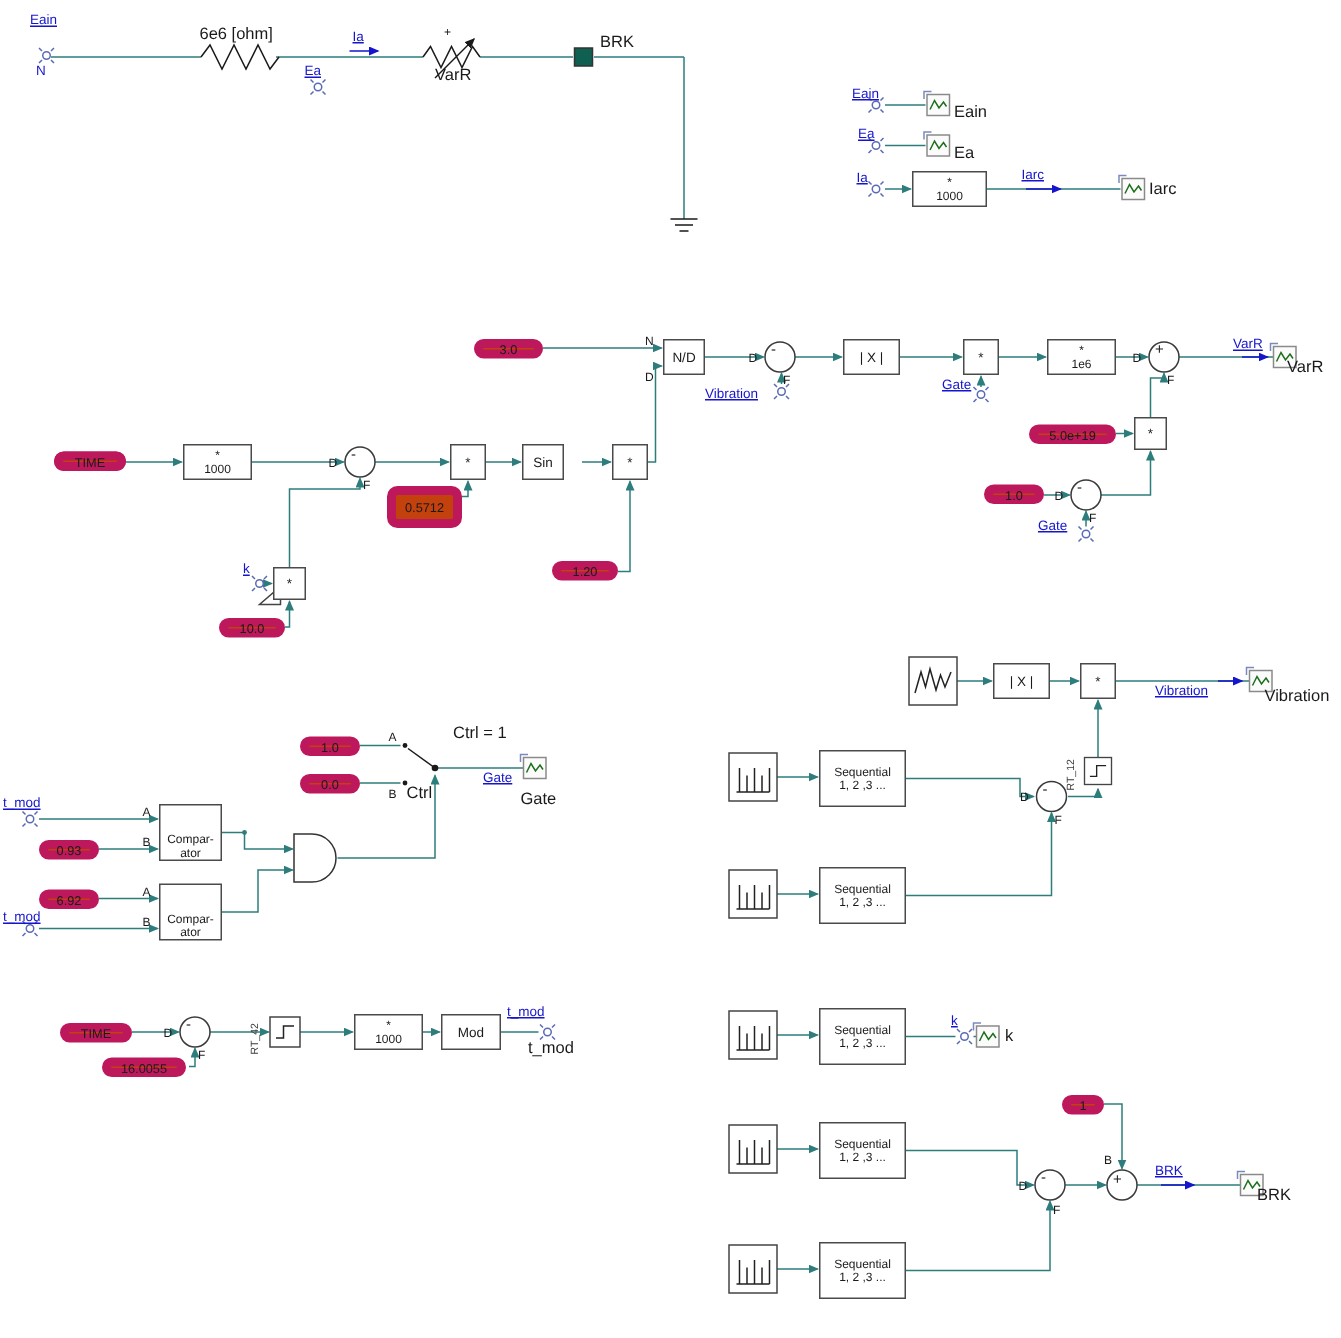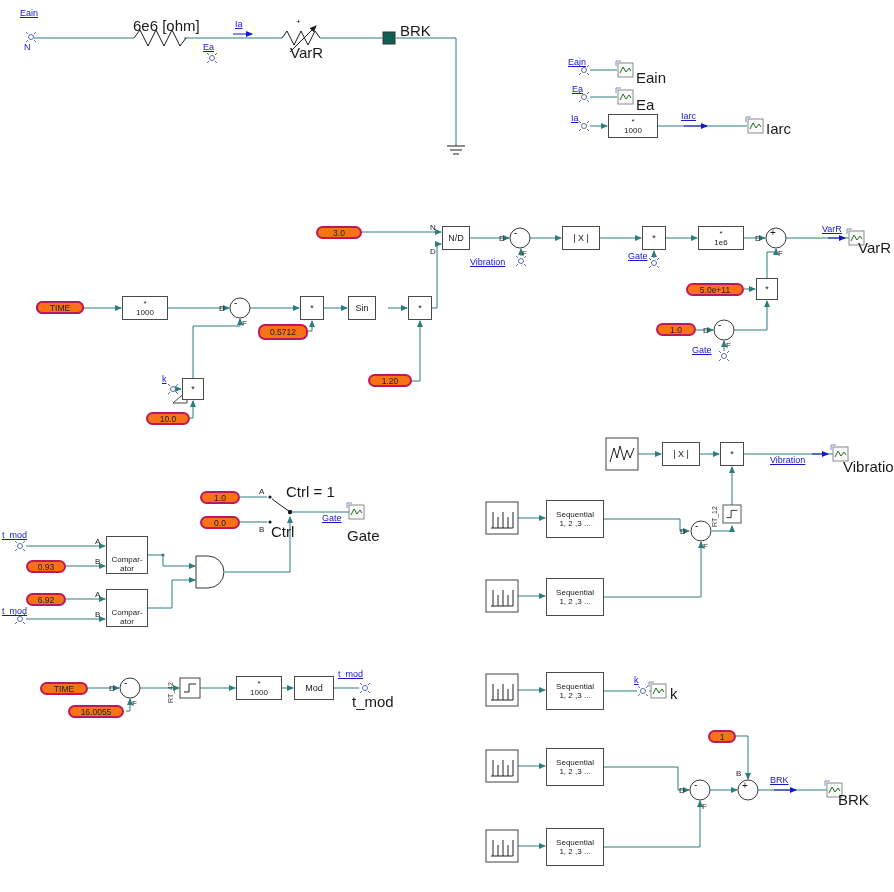--- a/index.html
+++ b/index.html
@@ -3,27 +3,27 @@
 <meta charset="utf-8">
 <style>
   *{margin:0;padding:0;box-sizing:border-box}
   html,body{background:#fff}
   body{font-family:"Liberation Sans",sans-serif;color:#1a1a1a}
   .canvas{position:relative;width:894px;height:892px;background:#ffffff;overflow:hidden}
   .canvas svg{position:absolute;left:0;top:0}
   svg text{font-family:"Liberation Sans",sans-serif;fill:#1a1a1a}
   .pt{font-size:8px}
   .op{font-size:10px}
-  .lbl{position:absolute;font-size:15px;color:#1a1a1a;white-space:nowrap}
+  .lbl{position:absolute;font-size:11px;color:#1a1a1a;white-space:nowrap}
   .lblb{position:absolute;font-size:9px;color:#1515cc;text-decoration:underline;white-space:nowrap}
   .lblbn{position:absolute;font-size:9px;color:#1515cc;white-space:nowrap}
   .blk{position:absolute;border:1px solid #4a4a4a;background:#fff;display:flex;align-items:center;justify-content:center;font-size:9px;color:#1a1a1a;text-align:center}
   .blk2{flex-direction:column;line-height:1.15;font-size:8px}
   .comp{padding-top:11px;justify-content:flex-end}
-  .pill{position:absolute;border:2px solid #be185d;background:#f97316;border-radius:7px;display:flex;align-items:center;justify-content:center;font-size:8.5px;color:#1a1a1a;white-space:nowrap}
+  .pill{position:absolute;border:6px solid #be185d;background:#c2410c;border-radius:7px;display:flex;align-items:center;justify-content:center;font-size:8.5px;color:#1a1a1a;white-space:nowrap}
   .vtext{position:absolute;font-size:7px;color:#3a3a3a;transform:rotate(-90deg);transform-origin:0 0;white-space:nowrap}
 </style>
 </head>
 <body>
 
 <div class="canvas">
 
 <svg width="894" height="892" viewBox="0 0 894 892">
   <defs>
     <marker id="mT" markerWidth="7" markerHeight="6" refX="6" refY="3" orient="auto">
@@ -283,45 +283,45 @@
 <span class="lblb" style="left:470px;top:257px">Vibration</span>
 <div class="blk" style="left:562px;top:226px;width:38px;height:24px">| X |</div>
 <div class="blk" style="left:642px;top:226px;width:24px;height:24px">*</div>
 <span class="lblb" style="left:628px;top:251px">Gate</span>
 <div class="blk blk2" style="left:698px;top:226px;width:46px;height:24px">
   <span>*</span>
   <span>1e6</span>
 </div>
 <span class="lblb" style="left:822px;top:224px">VarR</span>
 <span class="lbl" style="left:858px;top:239px">VarR</span>
-<div class="pill" style="left:686px;top:283px;width:58px;height:13px">5.0e+11</div>
+<div class="pill" style="left:686px;top:283px;width:58px;height:13px">5.0e+19</div>
 <div class="blk" style="left:756px;top:278px;width:22px;height:22px">*</div>
 <div class="pill" style="left:656px;top:323px;width:40px;height:13px">1.0</div>
 <span class="lblb" style="left:692px;top:345px">Gate</span>
 
 <div class="pill" style="left:36px;top:301px;width:48px;height:13px" hidden="">Eain</div>
 <div class="pill" style="left:36px;top:301px;width:48px;height:13px">
       <span style="display:inline">TIME</span>
     </div>
 <div class="blk blk2" style="left:122px;top:296px;width:46px;height:24px">
   <span>*</span>
   <span>1000</span>
 </div>
 <div class="blk" style="left:300px;top:296px;width:24px;height:24px">*</div>
-<div class="pill" style="left:258px;top:324px;width:50px;height:16px">0.5712</div>
+<div class="pill" style="left:258px;top:324px;width:50px;height:28px">0.5712</div>
 <div class="blk" style="left:348px;top:296px;width:28px;height:24px">Sin</div>
 <div class="blk" style="left:408px;top:296px;width:24px;height:24px">*</div>
 <div class="pill" style="left:368px;top:374px;width:44px;height:13px">1.20</div>
 <span class="lblb" style="left:162px;top:374px">k</span>
 <div class="blk" style="left:182px;top:378px;width:22px;height:22px">*</div>
 <div class="pill" style="left:146px;top:412px;width:44px;height:13px">10.0</div>
 
 <div class="pill" style="left:200px;top:491px;width:40px;height:13px">1.0</div>
 <div class="pill" style="left:200px;top:516px;width:40px;height:13px">0.0</div>
-<span class="lbl" style="left:286px;top:483px">Ctrl = 1</span>
+<span class="lbl" style="left:302px;top:483px">Ctrl = 1</span>
 <span class="lbl" style="left:271px;top:523px">Ctrl</span>
 <span class="lblb" style="left:322px;top:513px">Gate</span>
 <span class="lbl" style="left:347px;top:527px">Gate</span>
 <span class="lblb" style="left:2px;top:530px">t_mod</span>
 <div class="blk blk2 comp" style="left:106px;top:536px;width:42px;height:38px">
   <span>Compar-</span>
   <span>ator</span>
 </div>
 <div class="pill" style="left:26px;top:560px;width:40px;height:13px">0.93</div>
 <div class="pill" style="left:26px;top:593px;width:40px;height:13px">6.92</div>

